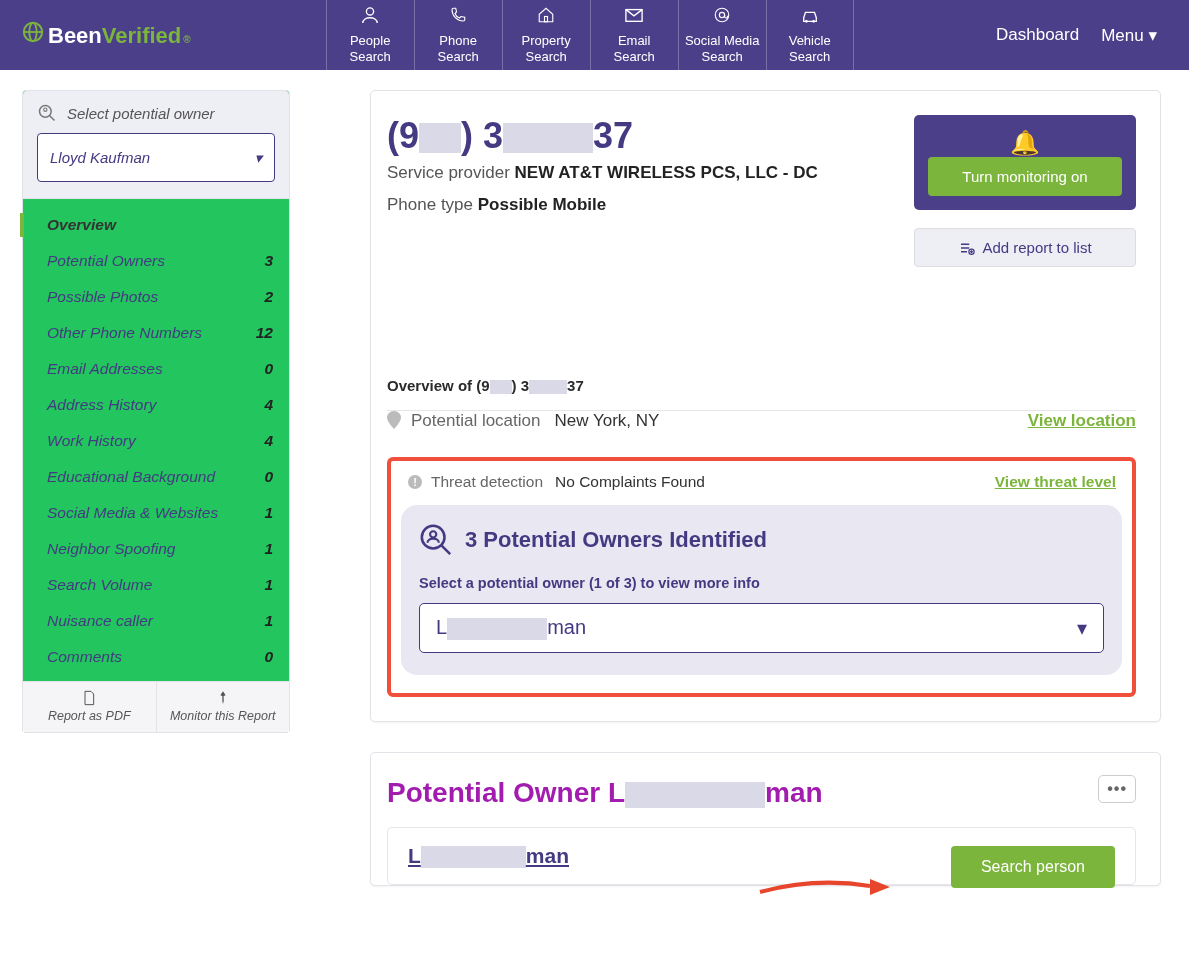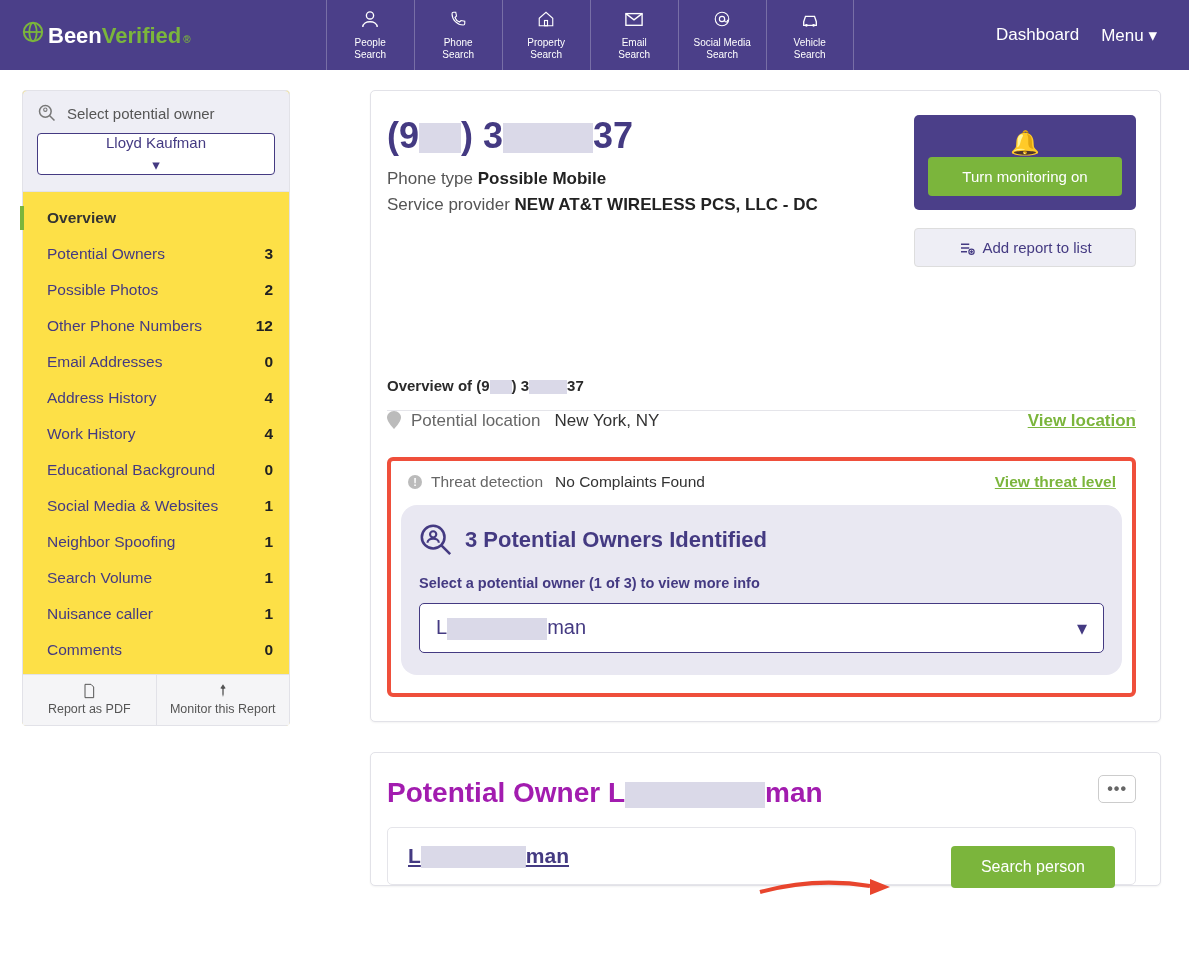--- a/index.html
+++ b/index.html
@@ -6,35 +6,35 @@
 body { font-family: Arial, Helvetica, sans-serif; background: #fff; width: 1189px; }
 
 
 .topbar { background: #4b3f89; height: 70px; display: flex; align-items: center; color: #fff; }
 .logo { display: flex; align-items: baseline; font-size: 22px; font-weight: bold; margin-left: 22px; margin-right: 40px; }
 .logo .globe { color: #7bb53c; margin-right: 4px; }
 .logo .been { color: #fff; }
 .logo .verified { color: #7bb53c; }
 .logo .reg { font-size: 10px; color: #7bb53c; margin-left: 2px; }
 .nav { display: flex; margin-left: 95px; height: 70px; }
-.nav-item { border-left: 1px solid rgba(255,255,255,0.25); display:flex; flex-direction:column; align-items:center; justify-content:center; width:88px; font-size:10px; text-align:center; cursor:pointer;gap:6px; }
+.nav-item { border-left: 1px solid rgba(255,255,255,0.25); display:flex; flex-direction:column; align-items:center; justify-content:center; width:88px; font-size:13px; text-align:center; cursor:pointer;gap:6px; }
 .nav-item:last-child { border-right: 1px solid rgba(255,255,255,0.25);}
 .nav-item svg { margin-bottom: 3px; }
 .nav-name { line-height:1.2; }
 .right-nav { margin-left:auto; display:flex; align-items:center; margin-right:32px; font-size:17px; }
 .right-nav > div { margin-left:22px; cursor:pointer; }
 
 
 .page { display:flex; }
 .sidebar { width: 300px; padding: 20px 10px 20px 22px; }
-.s-card { border:1px solid #e2e2e8; border-radius:4px; background:#fde047; }
+.s-card { border:1px solid #e2e2e8; border-radius:4px; background:#22c55e;font-style:italic; }
 .sel-owner-box { background:#eeeef5; padding:12px 14px 16px; border-radius:4px 4px 0 0; border-bottom:1px solid #e2e2e8;}
 .sel-owner-title { display:flex; align-items:center; color:#555; font-size:15px; margin-bottom:10px; }
 .sel-owner-title svg { margin-right:10px; }
-.dropdown { border:1px solid #443a82; border-radius:4px; background:#fff; height:42px; display:flex; align-items:center; justify-content:space-between; padding:0 12px; color:#443a82; cursor:pointer; font-size:15px;flex-direction:column;}
+.dropdown { border:1px solid #443a82; border-radius:4px; background:#fff; height:49px; display:flex; align-items:center; justify-content:space-between; padding:0 12px; color:#443a82; cursor:pointer; font-size:15px;}
 .side-list { padding: 8px 0 6px; }
 .side-item { display:flex; justify-content:space-between; padding:9px 16px 9px 24px; color:#443a82; font-size:15.5px; cursor:pointer; }
 .side-item .cnt { color:#222; font-weight:bold; }
 .side-item.active { font-weight:bold; color:#333; position:relative;}
 .side-item.active::before { content:""; position:absolute; left:-3px; top:6px; bottom:6px; width:4px; background:#7bb53c; }
 .side-actions { display:flex; border-top:1px solid #e2e2e8;}
 .act { flex:1; border-right:1px solid #e2e2e8; background:#f5f5f7; padding:8px 4px; text-align:center; color:#555; font-size:12.5px; cursor:pointer; display:flex; flex-direction:column; align-items:center; line-height:1.2;}
 .act:last-child { border-right:none;}
 .act svg { margin-bottom:3px; }
 
@@ -242,22 +242,22 @@
     </div>
   </div>
 
   <div class="main">
     <div class="m-card">
       <div class="header-row">
         <div>
           <div class="phone-big">
             <span>(9</span><span class="redact" style="width:42px;height:30px;vertical-align:middle;"></span><span>) 3</span><span class="redact" style="width:90px;height:30px;vertical-align:middle;"></span><span>37</span>
           </div>
+          <div class="subline" style="margin-top:6px;"><span>Service provider </span><strong>NEW AT&amp;T WIRELESS PCS, LLC - DC</strong></div>
           <div class="subline"><span>Phone type </span><strong>Possible Mobile</strong></div>
-          <div class="subline" style="margin-top:6px;"><span>Service provider </span><strong>NEW AT&amp;T WIRELESS PCS, LLC - DC</strong></div>
         </div>
         <div>
           <div class="monitor-card">
             <div class="bell">🔔</div>
             <button class="btn-green">Turn monitoring on</button>
           </div>
           <div class="add-list">
             <div class="btn-grey">
               <svg width="18" height="16" viewBox="0 0 24 20">
                   <line x1="4" y1="5" x2="15" y2="5" stroke="#443a82" stroke-width="2"></line>

